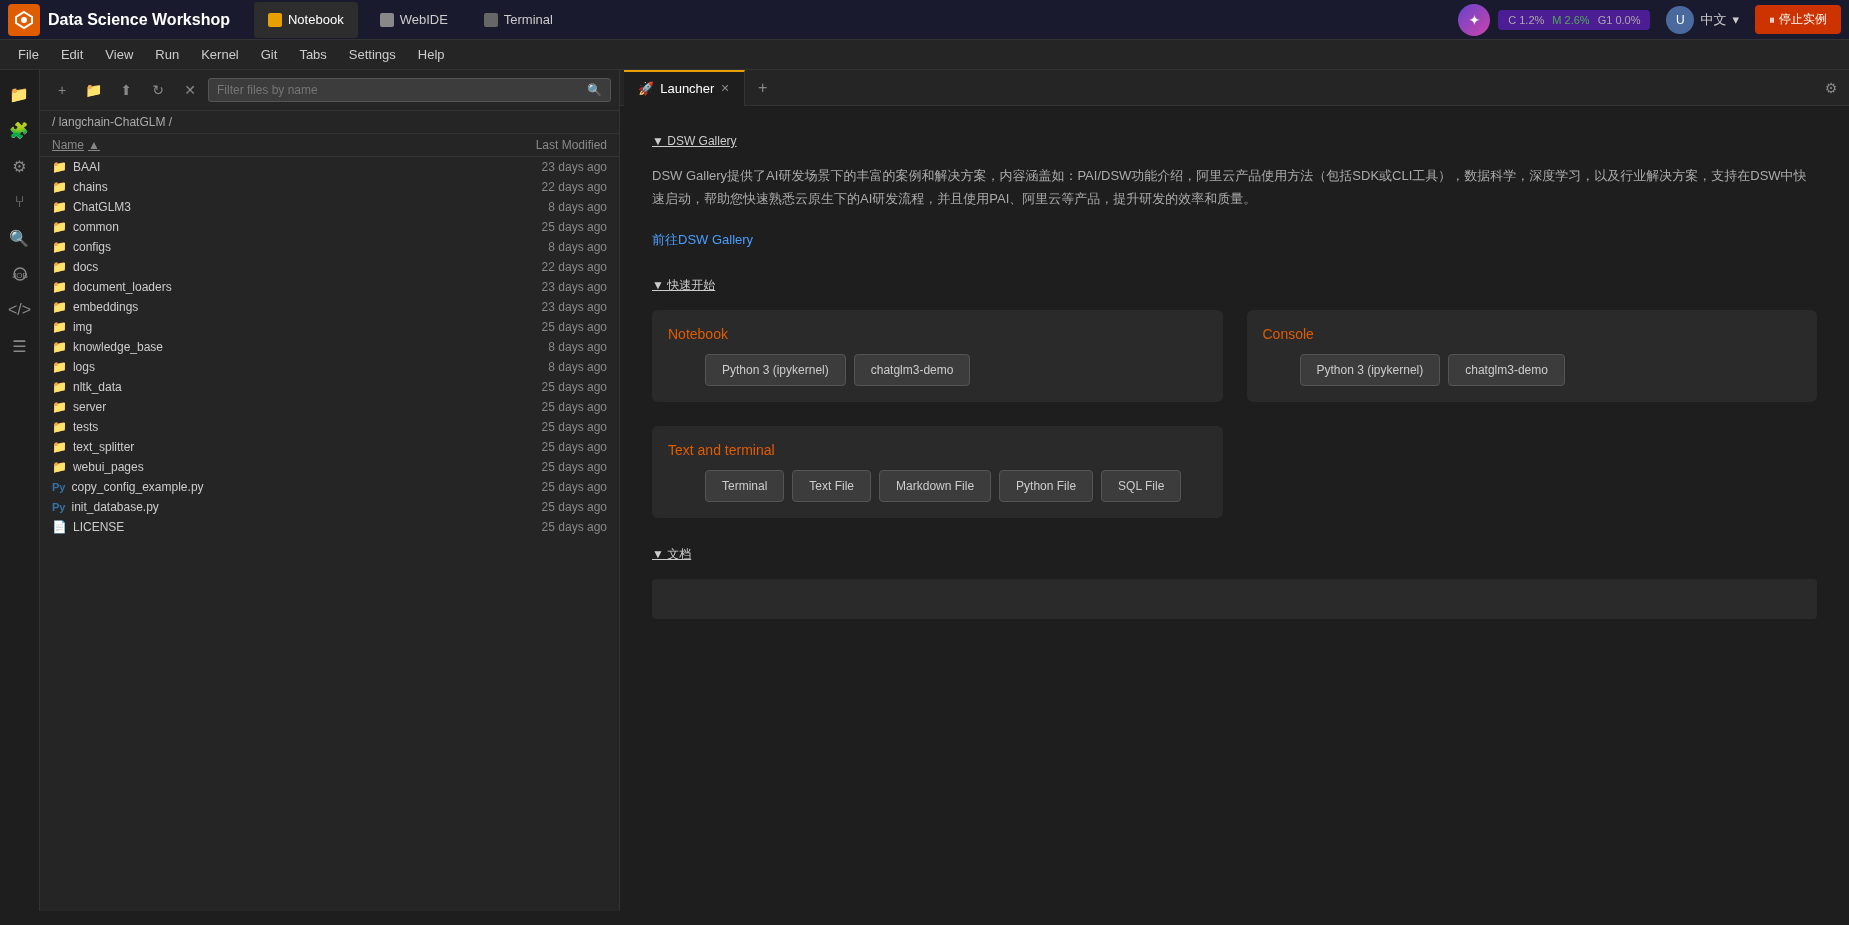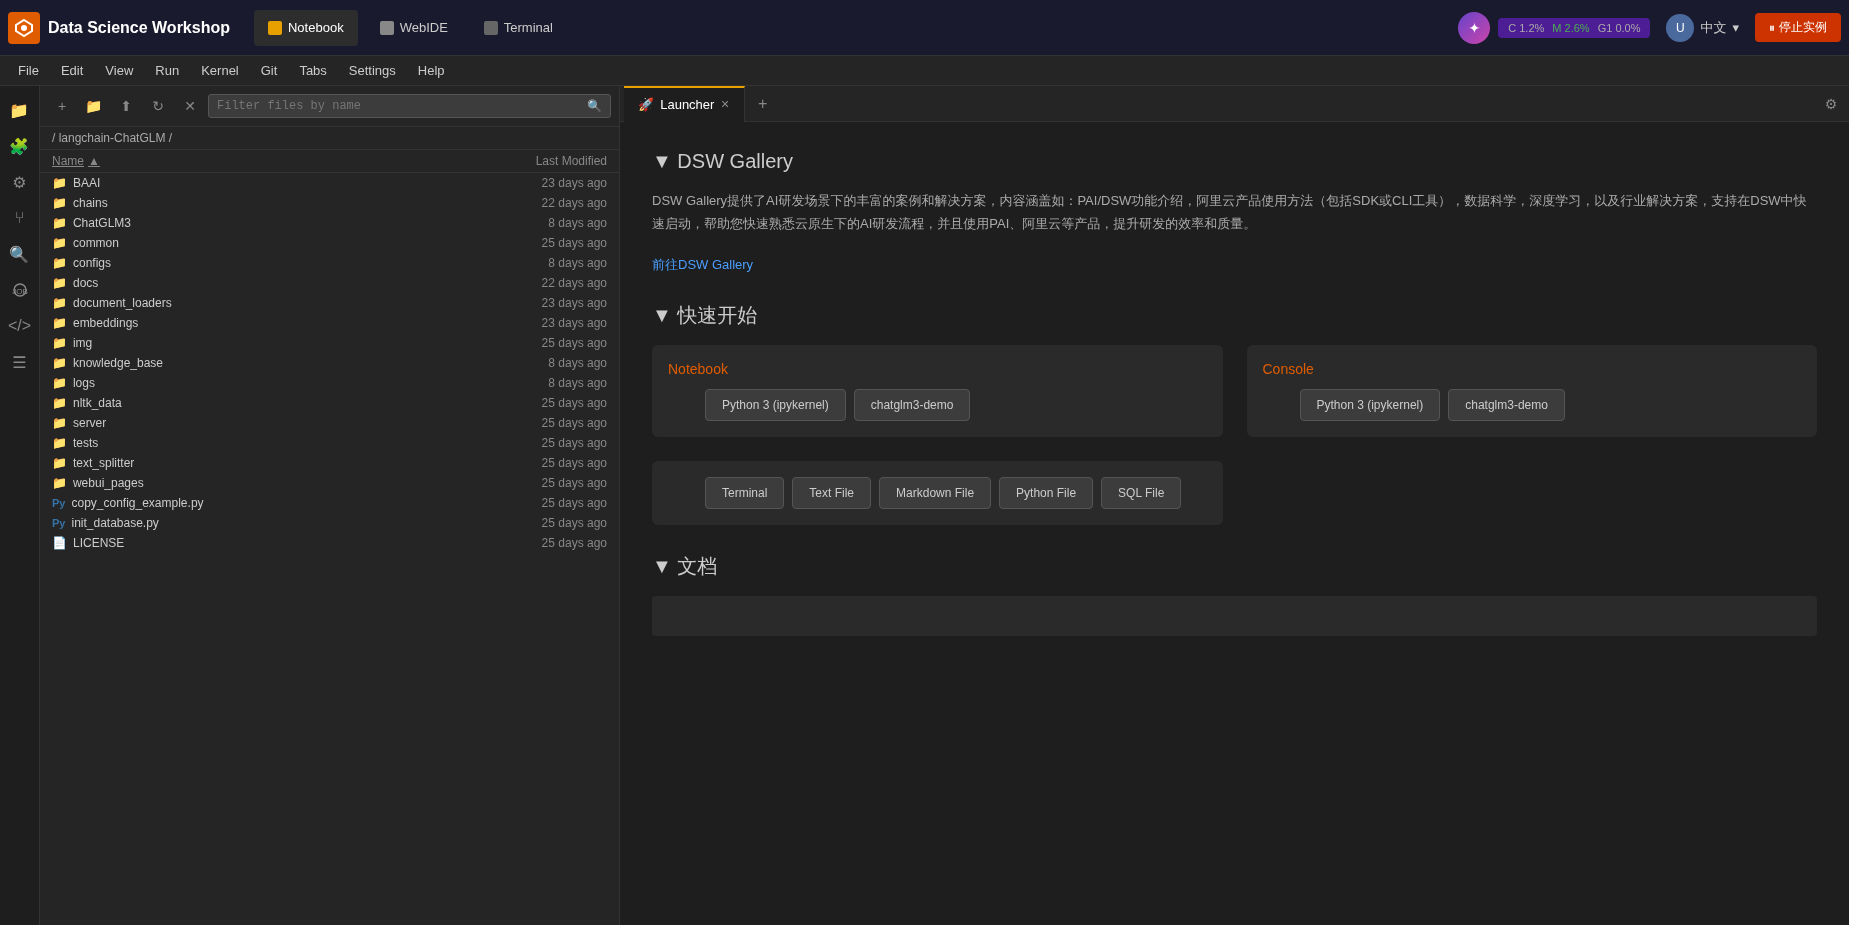--- a/index.html
+++ b/index.html
@@ -1,19 +1,19 @@
 <!DOCTYPE html>
 <html><head>
   <meta charset="utf-8">
   <style>
     * { box-sizing: border-box; margin: 0; padding: 0; }
     body { font-family: -apple-system, BlinkMacSystemFont, 'Segoe UI', sans-serif; background: #1e1e1e; color: #ccc; font-size: 13px; overflow: hidden; height: 925px; width: 1849px; }
 
     
-    #topbar { display: flex; align-items: center; background: #1a1a2e; height: 56px; padding: 0 8px; gap: 8px; border-bottom: 1px solid #333; }
+    #topbar { display: flex; align-items: center; background: #1a1a2e; height: 40px; padding: 0 8px; gap: 8px; border-bottom: 1px solid #333; }
     #app-logo { width: 32px; height: 32px; background: #e05c00; border-radius: 4px; display: flex; align-items: center; justify-content: center; color: white; font-weight: bold; font-size: 14px; flex-shrink: 0; }
     #app-title { color: white; font-size: 16px; font-weight: 600; margin-right: 16px; white-space: nowrap; }
     .tab-btn { display: flex; align-items: center; gap: 6px; padding: 6px 14px; border-radius: 4px; cursor: pointer; color: #ccc; background: transparent; border: none; font-size: 13px; height: 36px; }
     .tab-btn.active { background: #2d2d2d; color: white; }
     .tab-icon { width: 14px; height: 14px; border-radius: 2px; display: inline-block; }
     .notebook-icon { background: #e8a000; }
     .webide-icon { background: #888; }
     .terminal-icon { background: #666; }
     #topbar-right { margin-left: auto; display: flex; align-items: center; gap: 8px; }
     #ai-btn { width: 32px; height: 32px; border-radius: 50%; background: linear-gradient(135deg, #6644cc, #cc44aa); display: flex; align-items: center; justify-content: center; color: white; font-size: 14px; cursor: pointer; }
@@ -34,21 +34,21 @@
     
     #sidebar-icons { width: 40px; background: #1e1e1e; border-right: 1px solid #333; display: flex; flex-direction: column; align-items: center; padding-top: 8px; gap: 4px; }
     .sidebar-icon { width: 32px; height: 32px; display: flex; align-items: center; justify-content: center; border-radius: 4px; cursor: pointer; color: #888; font-size: 16px; }
     .sidebar-icon.active { color: white; }
 
     
     #file-panel { width: 580px; background: #252526; border-right: 1px solid #333; display: flex; flex-direction: column; }
     #file-toolbar { display: flex; align-items: center; padding: 6px 8px; gap: 4px; border-bottom: 1px solid #333; }
     .file-tool-btn { width: 28px; height: 28px; display: flex; align-items: center; justify-content: center; border-radius: 3px; cursor: pointer; color: #888; font-size: 14px; }
     #search-box { flex: 1; background: #3c3c3c; border: 1px solid #555; border-radius: 3px; padding: 4px 8px; color: #ccc; font-size: 12px; display: flex; align-items: center; gap: 6px; }
-    #search-input { background: transparent; border: none; outline: none; color: #f97316; font-size: 12px; flex: 1; font-family: Liberation Mono, monospace; }
+    #search-input { background: transparent; border: none; outline: none; color: #f97316; font-size: 12px; flex: 1; }
     #breadcrumb { padding: 4px 12px; font-size: 12px; color: #aaa; border-bottom: 1px solid #333; }
     #file-list-header { display: flex; padding: 4px 12px; border-bottom: 1px solid #333; font-size: 12px; color: #888; }
     #file-list-header .col-name { flex: 1; cursor: pointer; display: flex; align-items: flex-end; gap: 4px; text-decoration: underline; }
     #file-list-header .col-date { width: 140px; text-align: right; }
     #file-list { flex: 1; overflow-y: auto; }
     #file-list::-webkit-scrollbar { width: 6px; }
     #file-list::-webkit-scrollbar-track { background: #252526; }
     #file-list::-webkit-scrollbar-thumb { background: #555; border-radius: 3px; }
     .file-row { display: flex; align-items: center; padding: 3px 12px; cursor: pointer; }
     .file-icon { margin-right: 6px; font-size: 12px; }
@@ -67,21 +67,21 @@
     #tab-settings { margin-left: auto; width: 28px; height: 28px; display: flex; align-items: center; justify-content: center; color: #888; cursor: pointer; font-size: 14px; }
 
     
     #launcher { flex: 1; overflow-y: auto; padding: 24px 32px; }
     #launcher::-webkit-scrollbar { width: 8px; }
     #launcher::-webkit-scrollbar-track { background: #1e1e1e; }
     #launcher::-webkit-scrollbar-thumb { background: #555; border-radius: 4px; }
 
     .section-title { font-size: 22px; color: #ccc; margin-bottom: 12px; font-weight: 400; }
     .intro-text { color: #aaa; font-size: 13px; line-height: 1.8; margin-bottom: 20px; }
-    .collapsible-header { display: flex; align-items: center; gap: 8px; cursor: pointer; color: #ccc; font-size: 20px; margin-bottom: 12px; padding: 4px 0; }
+    .collapsible-header { display: flex; align-items: center; gap: 8px; cursor: pointer; color: #ccc; font-size: 12px; margin-bottom: 12px; padding: 4px 0; text-decoration: underline; }
     .section-block { margin-bottom: 24px; }
 
     .gallery-grid { display: grid; grid-template-columns: 1fr 1fr; gap: 24px; }
     .gallery-card { background: #2a2a2a; border-radius: 6px; padding: 16px; }
     .gallery-card-title { color: #e05c00; font-size: 14px; margin-bottom: 12px; font-weight: 500; }
     .card-buttons { display: flex; flex-wrap: wrap; gap: 8px; padding-left: 37px; }
     .launcher-btn { background: #3c3c3c; border: 1px solid #555; border-radius: 4px; padding: 8px 16px; color: #ccc; cursor: pointer; font-size: 12px; white-space: nowrap; }
 
     .link-text { color: #4a9eff; cursor: pointer; font-size: 13px; }
   </style>
@@ -316,20 +316,21 @@
 
           <div class="gallery-card">
             <div class="gallery-card-title">Console</div>
             <div class="card-buttons">
               <button class="launcher-btn">Python 3 (ipykernel)</button>
               <button class="launcher-btn">chatglm3-demo</button>
             </div>
           </div>
 
           <div class="gallery-card">
+            <div class="gallery-card-title">Text and terminal</div>
             <div class="card-buttons">
               <button class="launcher-btn">Terminal</button>
               <button class="launcher-btn">Text File</button>
               <button class="launcher-btn">Markdown File</button>
               <button class="launcher-btn">Python File</button>
               <button class="launcher-btn">SQL File</button>
             </div>
           </div>
 
 

